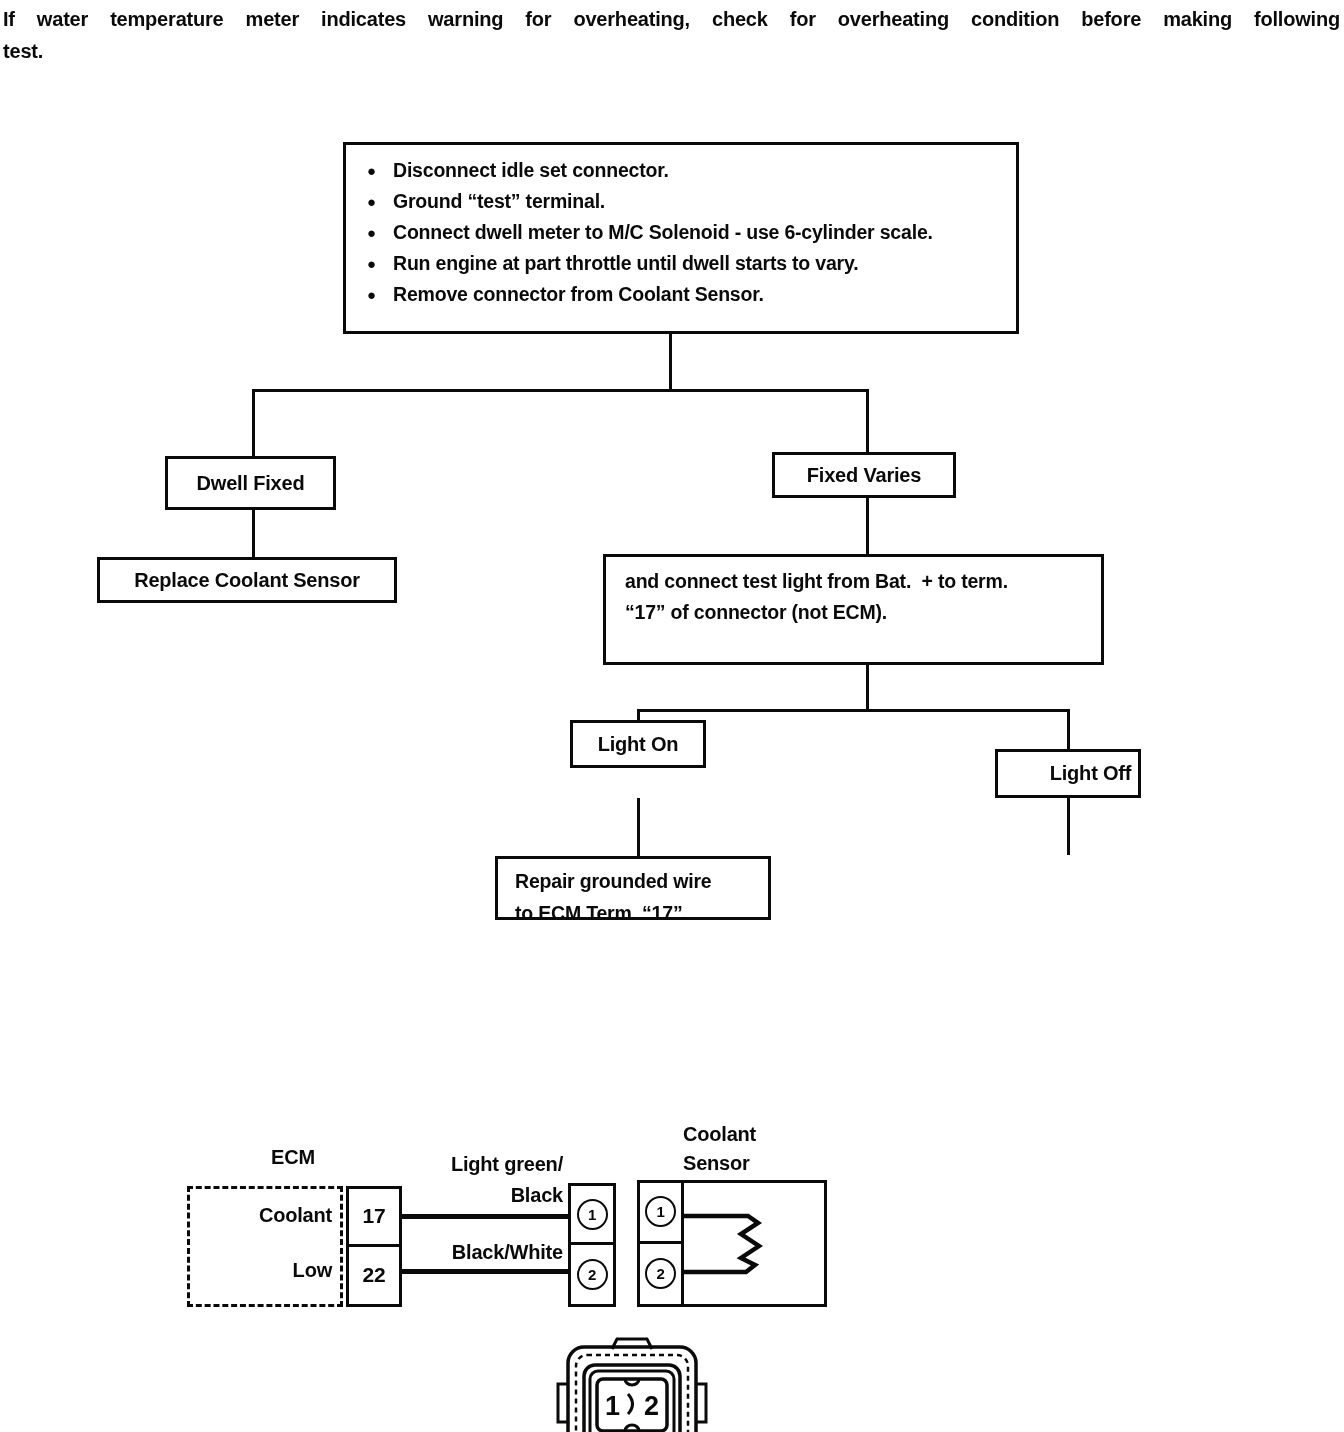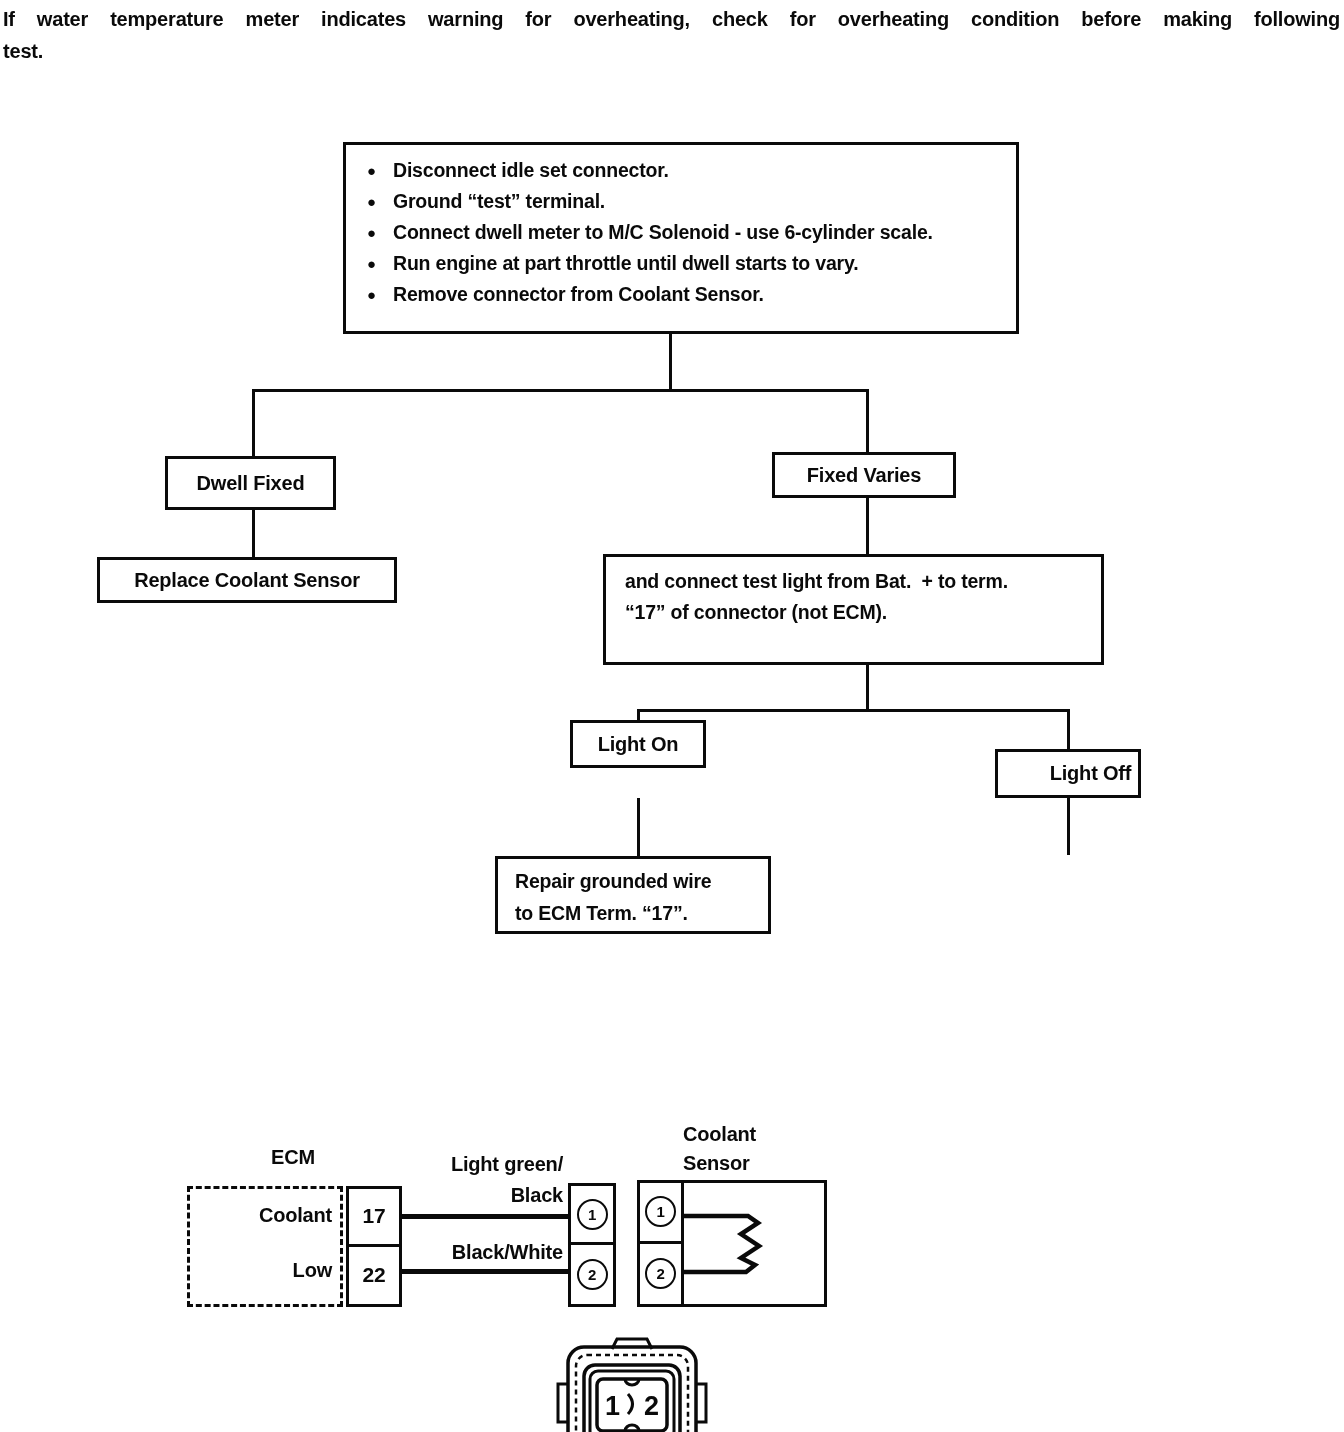--- a/index.html
+++ b/index.html
@@ -90,21 +90,21 @@
   <div class="node" style="left:97px; top:557px; width:300px; height:46px;">Replace Coolant Sensor</div>
 
   <div class="node blk" style="left:603px; top:554px; width:501px; height:111px; padding:9px 0 0 19px; font-size:19.5px; line-height:31px;">
     <div class="pre">and connect test light from Bat.  + to term.</div>
     <div class="pre">“17” of connector (not ECM).</div>
   </div>
 
   <div class="node" style="left:570px; top:720px; width:136px; height:48px;">Light On</div>
   <div class="node" style="left:995px; top:749px; width:146px; height:49px;padding-left:45px;">Light Off</div>
 
-  <div class="node blk" style="left:495px; top:856px; width:276px; height:78px; padding:6px 0 0 17px; font-size:19.5px; line-height:32px;">
+  <div class="node blk" style="left:495px; top:856px; width:276px; height:64px; padding:6px 0 0 17px; font-size:19.5px; line-height:32px;">
     <div class="pre">Repair grounded wire</div>
     <div class="pre">to ECM Term. “17”.</div>
   </div>
 
 
   <div class="lbl c" style="left:238px; top:1146px; width:110px;">ECM</div>
 
   <div class="lbl" style="left:683px; top:1120px; width:140px; line-height:29px;">
     <div>Coolant</div>
     <div>Sensor</div>

